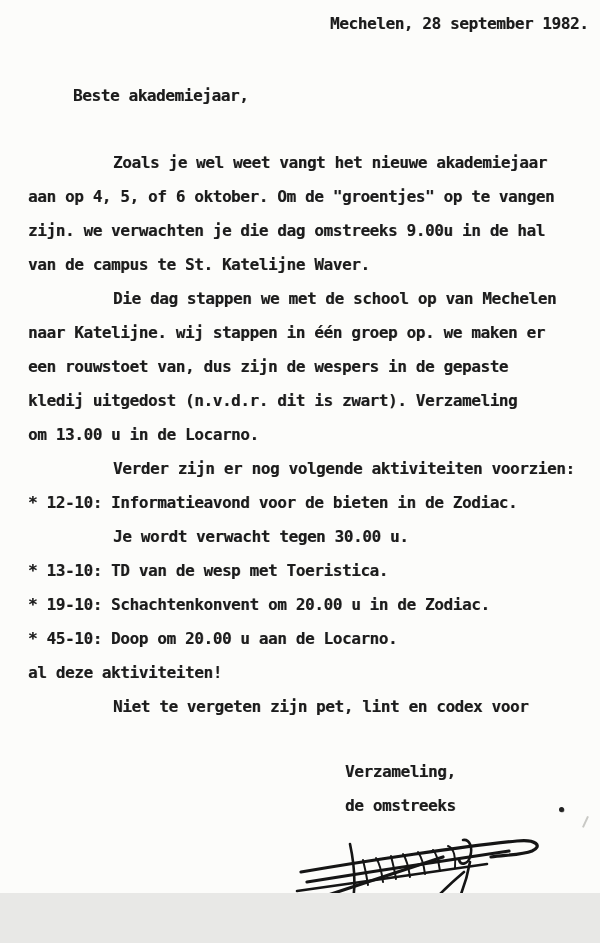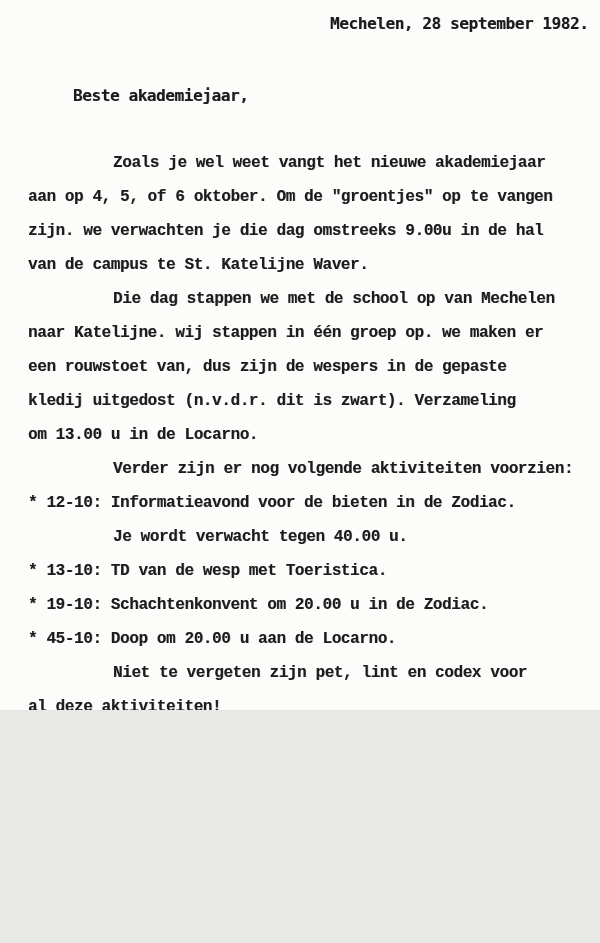--- a/index.html
+++ b/index.html
@@ -3,41 +3,41 @@
 <meta charset="utf-8">
 <style>
   html, body {
     margin: 0;
     padding: 0;
     background: #e8e8e6;
   }
   .paper {
     position: relative;
     width: 600px;
-    height: 710px;
+    height: 893px;
     background: #fcfcfa;
     overflow: hidden;
     font-family: "DejaVu Sans Mono", "Liberation Mono", monospace;
     font-size: 16px;
     font-weight: 700;
     letter-spacing: -0.4px;
     color: #1c1c1c;
     text-shadow: 0.5px 0.4px 0 rgba(28,28,28,0.45);
   }
   .line { position: absolute; white-space: nowrap; }
   .date-line { left: 330px; top: 14px; }
   .salutation { left: 73px; top: 86px; }
   .body-block {
     position: absolute;
     left: 28px;
     top: 146px;
     width: 560px;
     line-height: 34px;
   }
-  .bl { white-space: nowrap; font-family: Liberation Mono, monospace; }
+  .bl { white-space: nowrap; }
   .indent { padding-left: 85px; }
   .u {
     text-decoration: underline;
     text-underline-offset: 3px;
     text-decoration-thickness: 1.5px;
   }
   .closing-block {
     position: absolute;
     left: 345px;
     top: 755px;
@@ -93,26 +93,26 @@
     <div class="bl">aan op 4, 5, of 6 oktober. Om de "groentjes" op te vangen</div>
     <div class="bl">zijn. we verwachten je die dag omstreeks 9.00u in de hal</div>
     <div class="bl">van de campus te St. Katelijne Waver.</div>
     <div class="bl indent">Die dag stappen we met de school op van Mechelen</div>
     <div class="bl">naar Katelijne. wij stappen in één groep op. we maken er</div>
     <div class="bl">een rouwstoet van, dus zijn de wespers in de gepaste</div>
     <div class="bl">kledij uitgedost (n.v.d.r. dit is zwart). Verzameling</div>
     <div class="bl">om 13.00 u in de Locarno.</div>
     <div class="bl indent">Verder zijn er nog volgende aktiviteiten voorzien:</div>
     <div class="bl">* 12-10: Informatieavond voor de bieten in de Zodiac.</div>
-    <div class="bl indent">Je wordt verwacht tegen 40.00 u.</div>
+    <div class="bl indent">Je wordt verwacht tegen 30.00 u.</div>
     <div class="bl">* 13-10: TD van de wesp met Toeristica.</div>
     <div class="bl">* 19-10: Schachtenkonvent om 20.00 u in de Zodiac.</div>
     <div class="bl">* 45-10: Doop om 20.00 u aan de Locarno.</div>
+    <div class="bl">al deze aktiviteiten!</div>
     <div class="bl indent">Niet te vergeten zijn pet, lint en codex voor</div>
-    <div class="bl">al deze aktiviteiten!</div>
   </div>
 
   <div class="closing-block">
     <div class="bl">Verzameling,</div>
     <div class="bl">de omstreeks</div>
   </div>
 
   <div class="stray-dot"></div>
   <div class="corner-artifact"></div>
 

